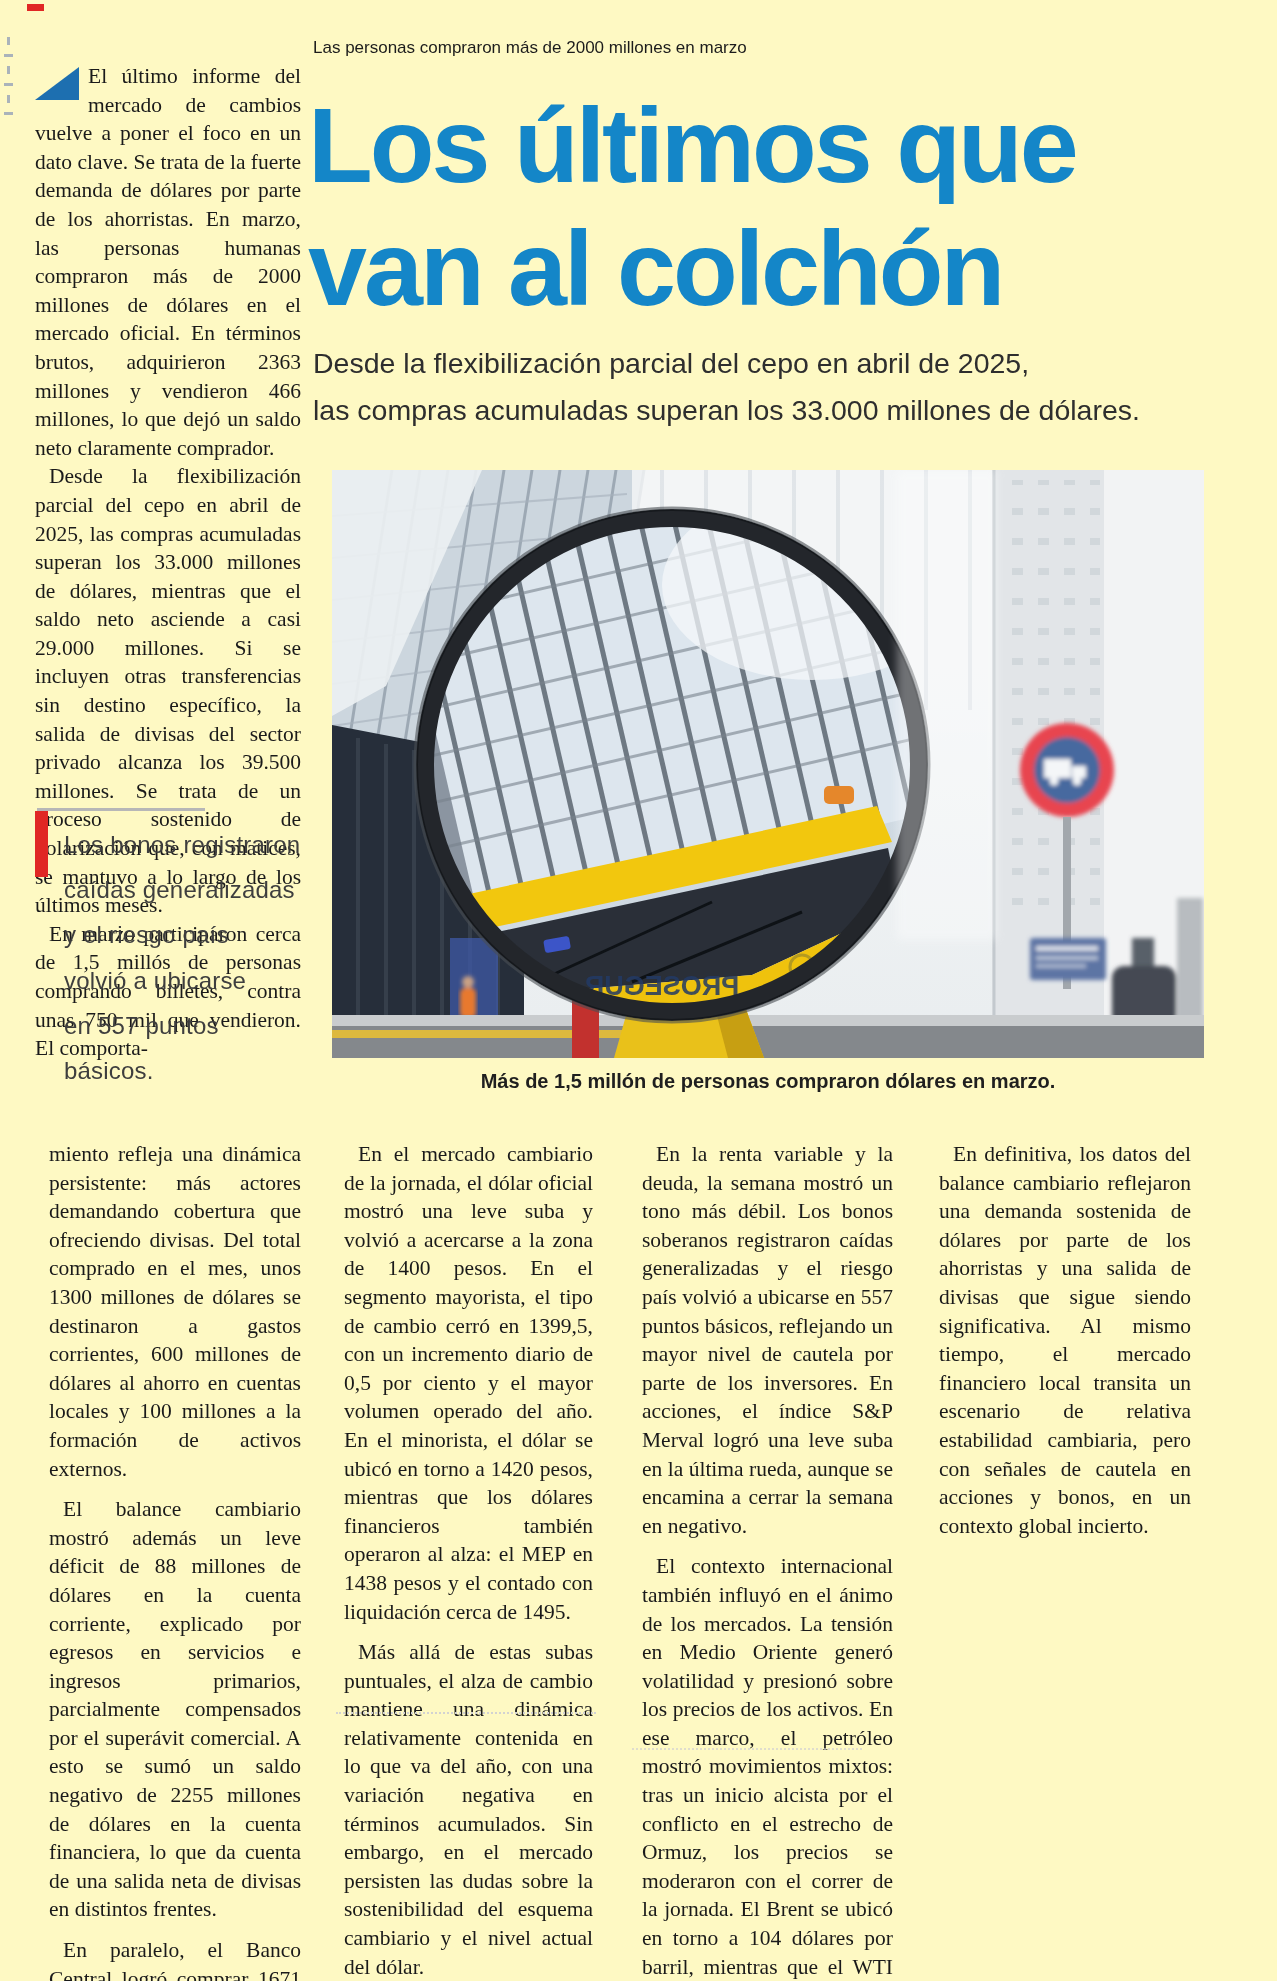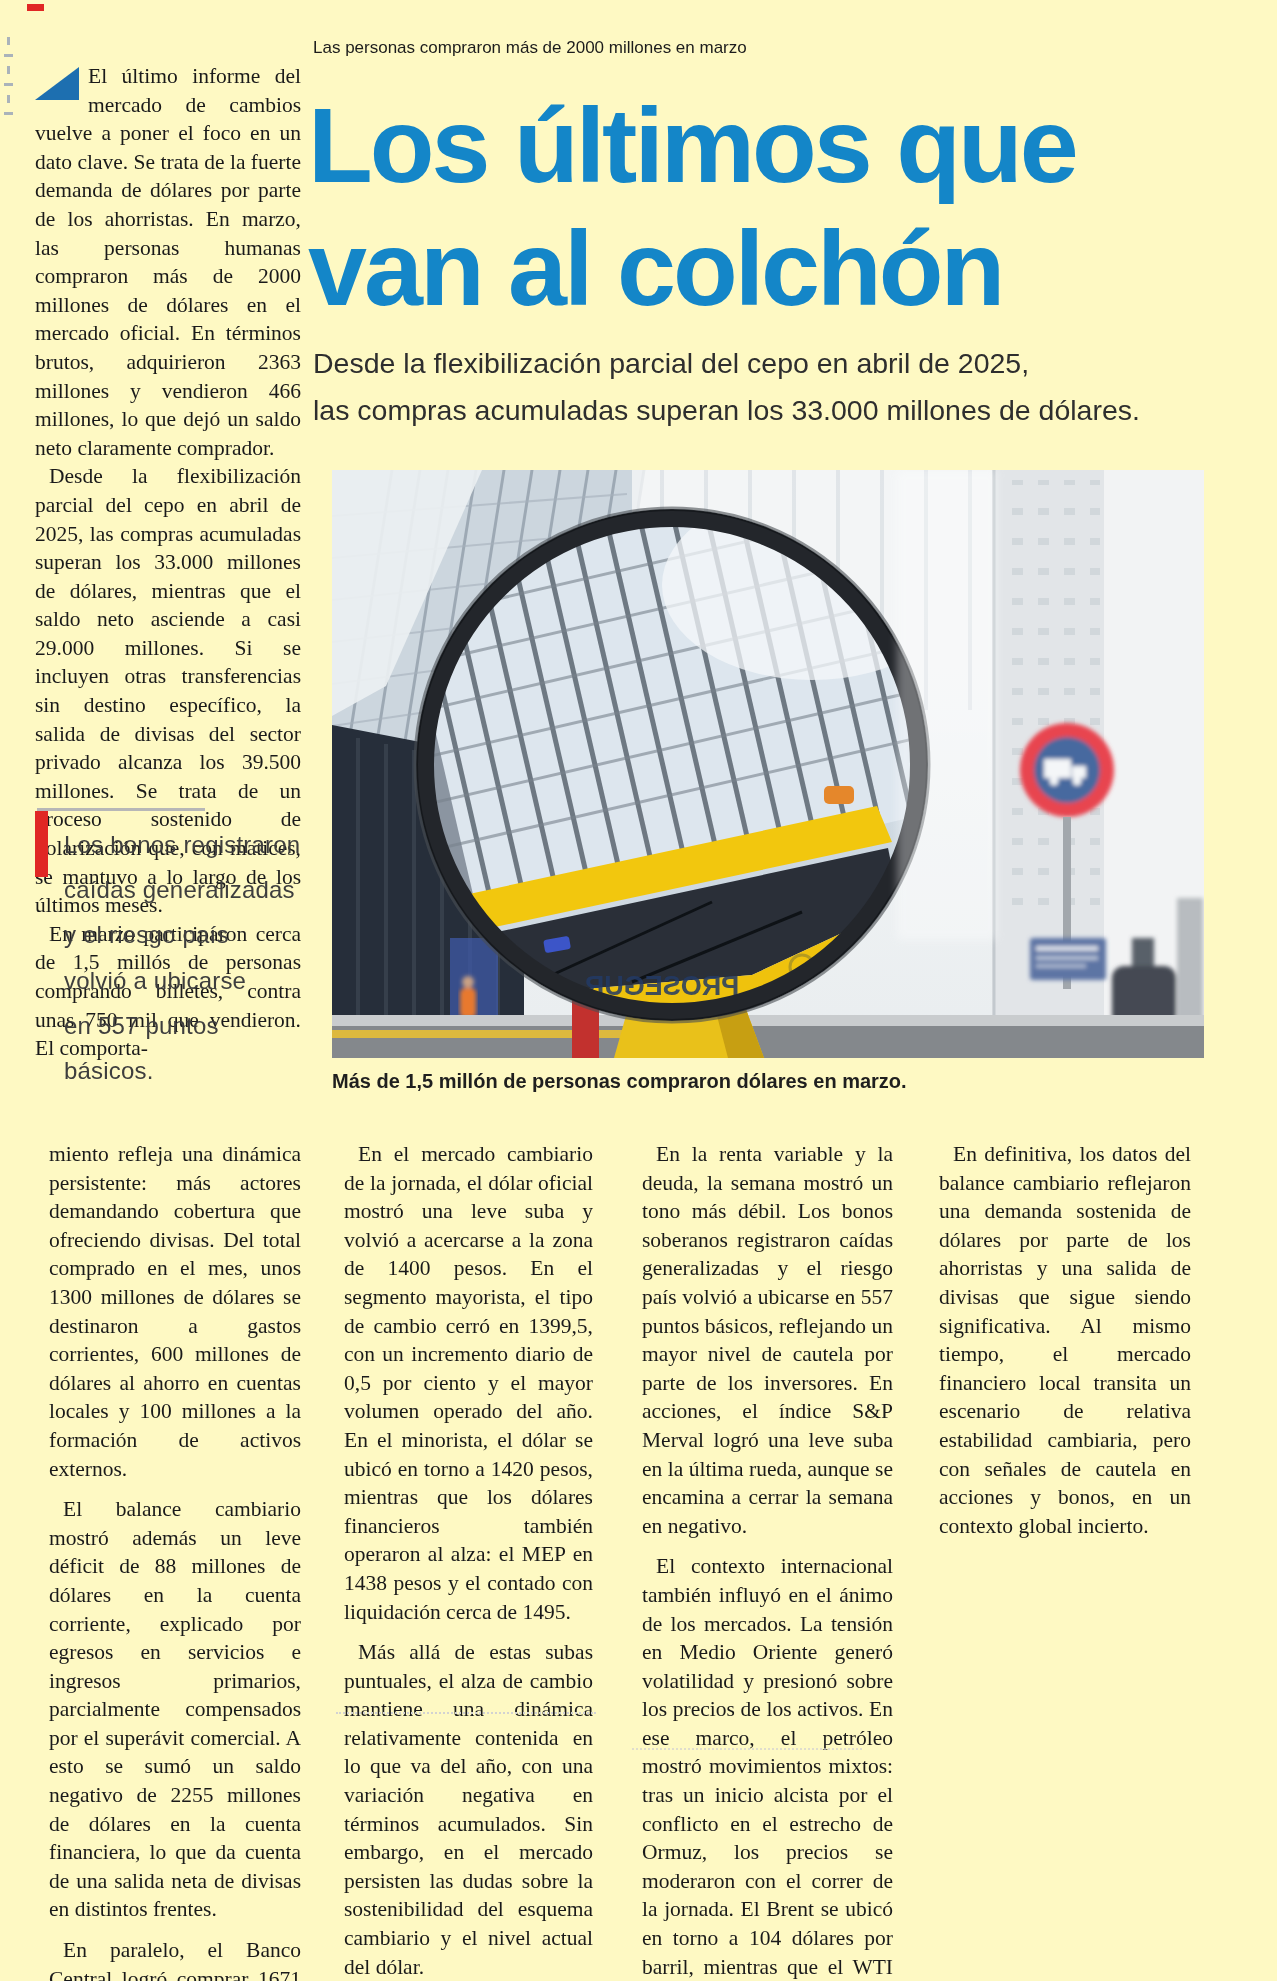--- a/index.html
+++ b/index.html
@@ -51,21 +51,21 @@
   .pq-text{
     position:absolute;left:64px;top:822px;width:238px;
     font-family:"Liberation Sans", sans-serif;font-size:24px;line-height:45.2px;
     color:#3e3e3e;white-space:pre-line;letter-spacing:.2px;
   }
   
   .photo{position:absolute;left:332px;top:470px;width:872px;height:588px;}
   .photo svg{display:block;}
   .caption{
     position:absolute;left:332px;top:1070px;width:872px;
-    font-family:"Liberation Sans", sans-serif;font-weight:bold;font-size:20px;color:#1f1f1f;
+    font-family:"Liberation Sans", sans-serif;font-weight:bold;font-size:20px;color:#1f1f1f;text-align:center;
   }
   
   .body-col{
     position:absolute;top:1128px;
     font-size:21.5px;line-height:28.6px;text-align:justify;
   }
   .body-col p{margin:12px;}
   .body-col p.indent{text-indent:14px;}
   #col1{left:37px;width:276px;}
   #col2{left:332px;width:273px;}

